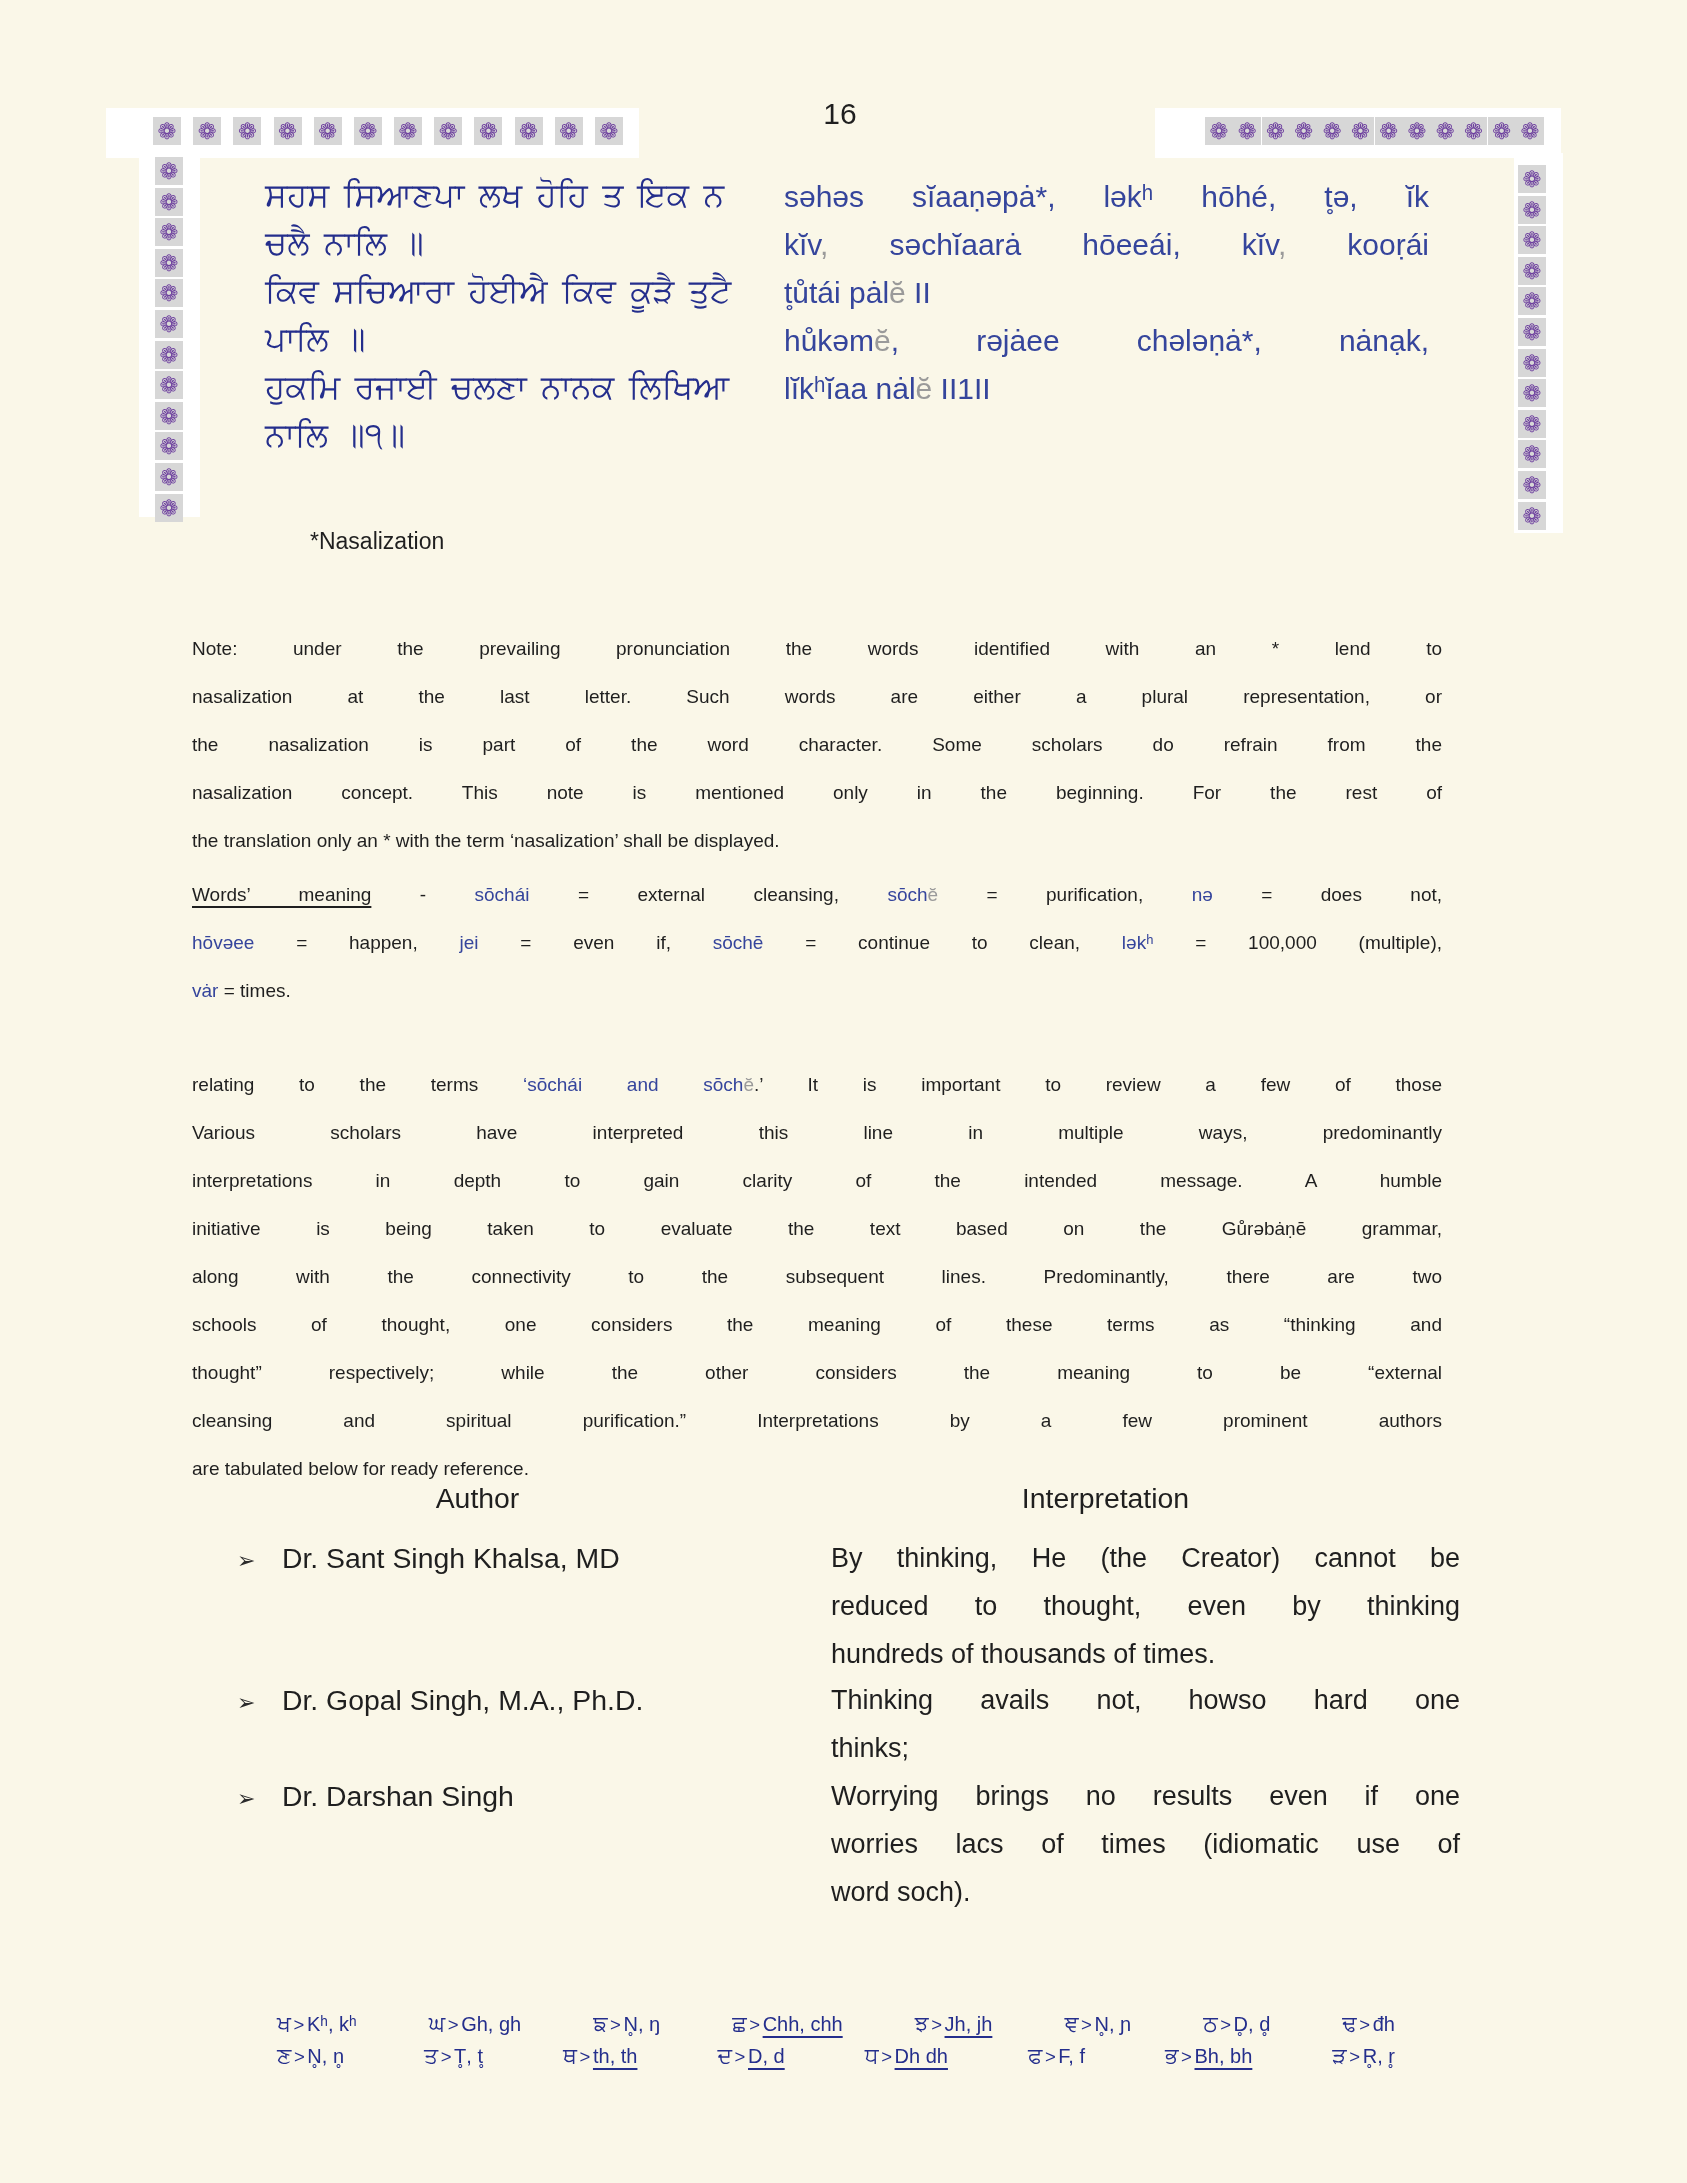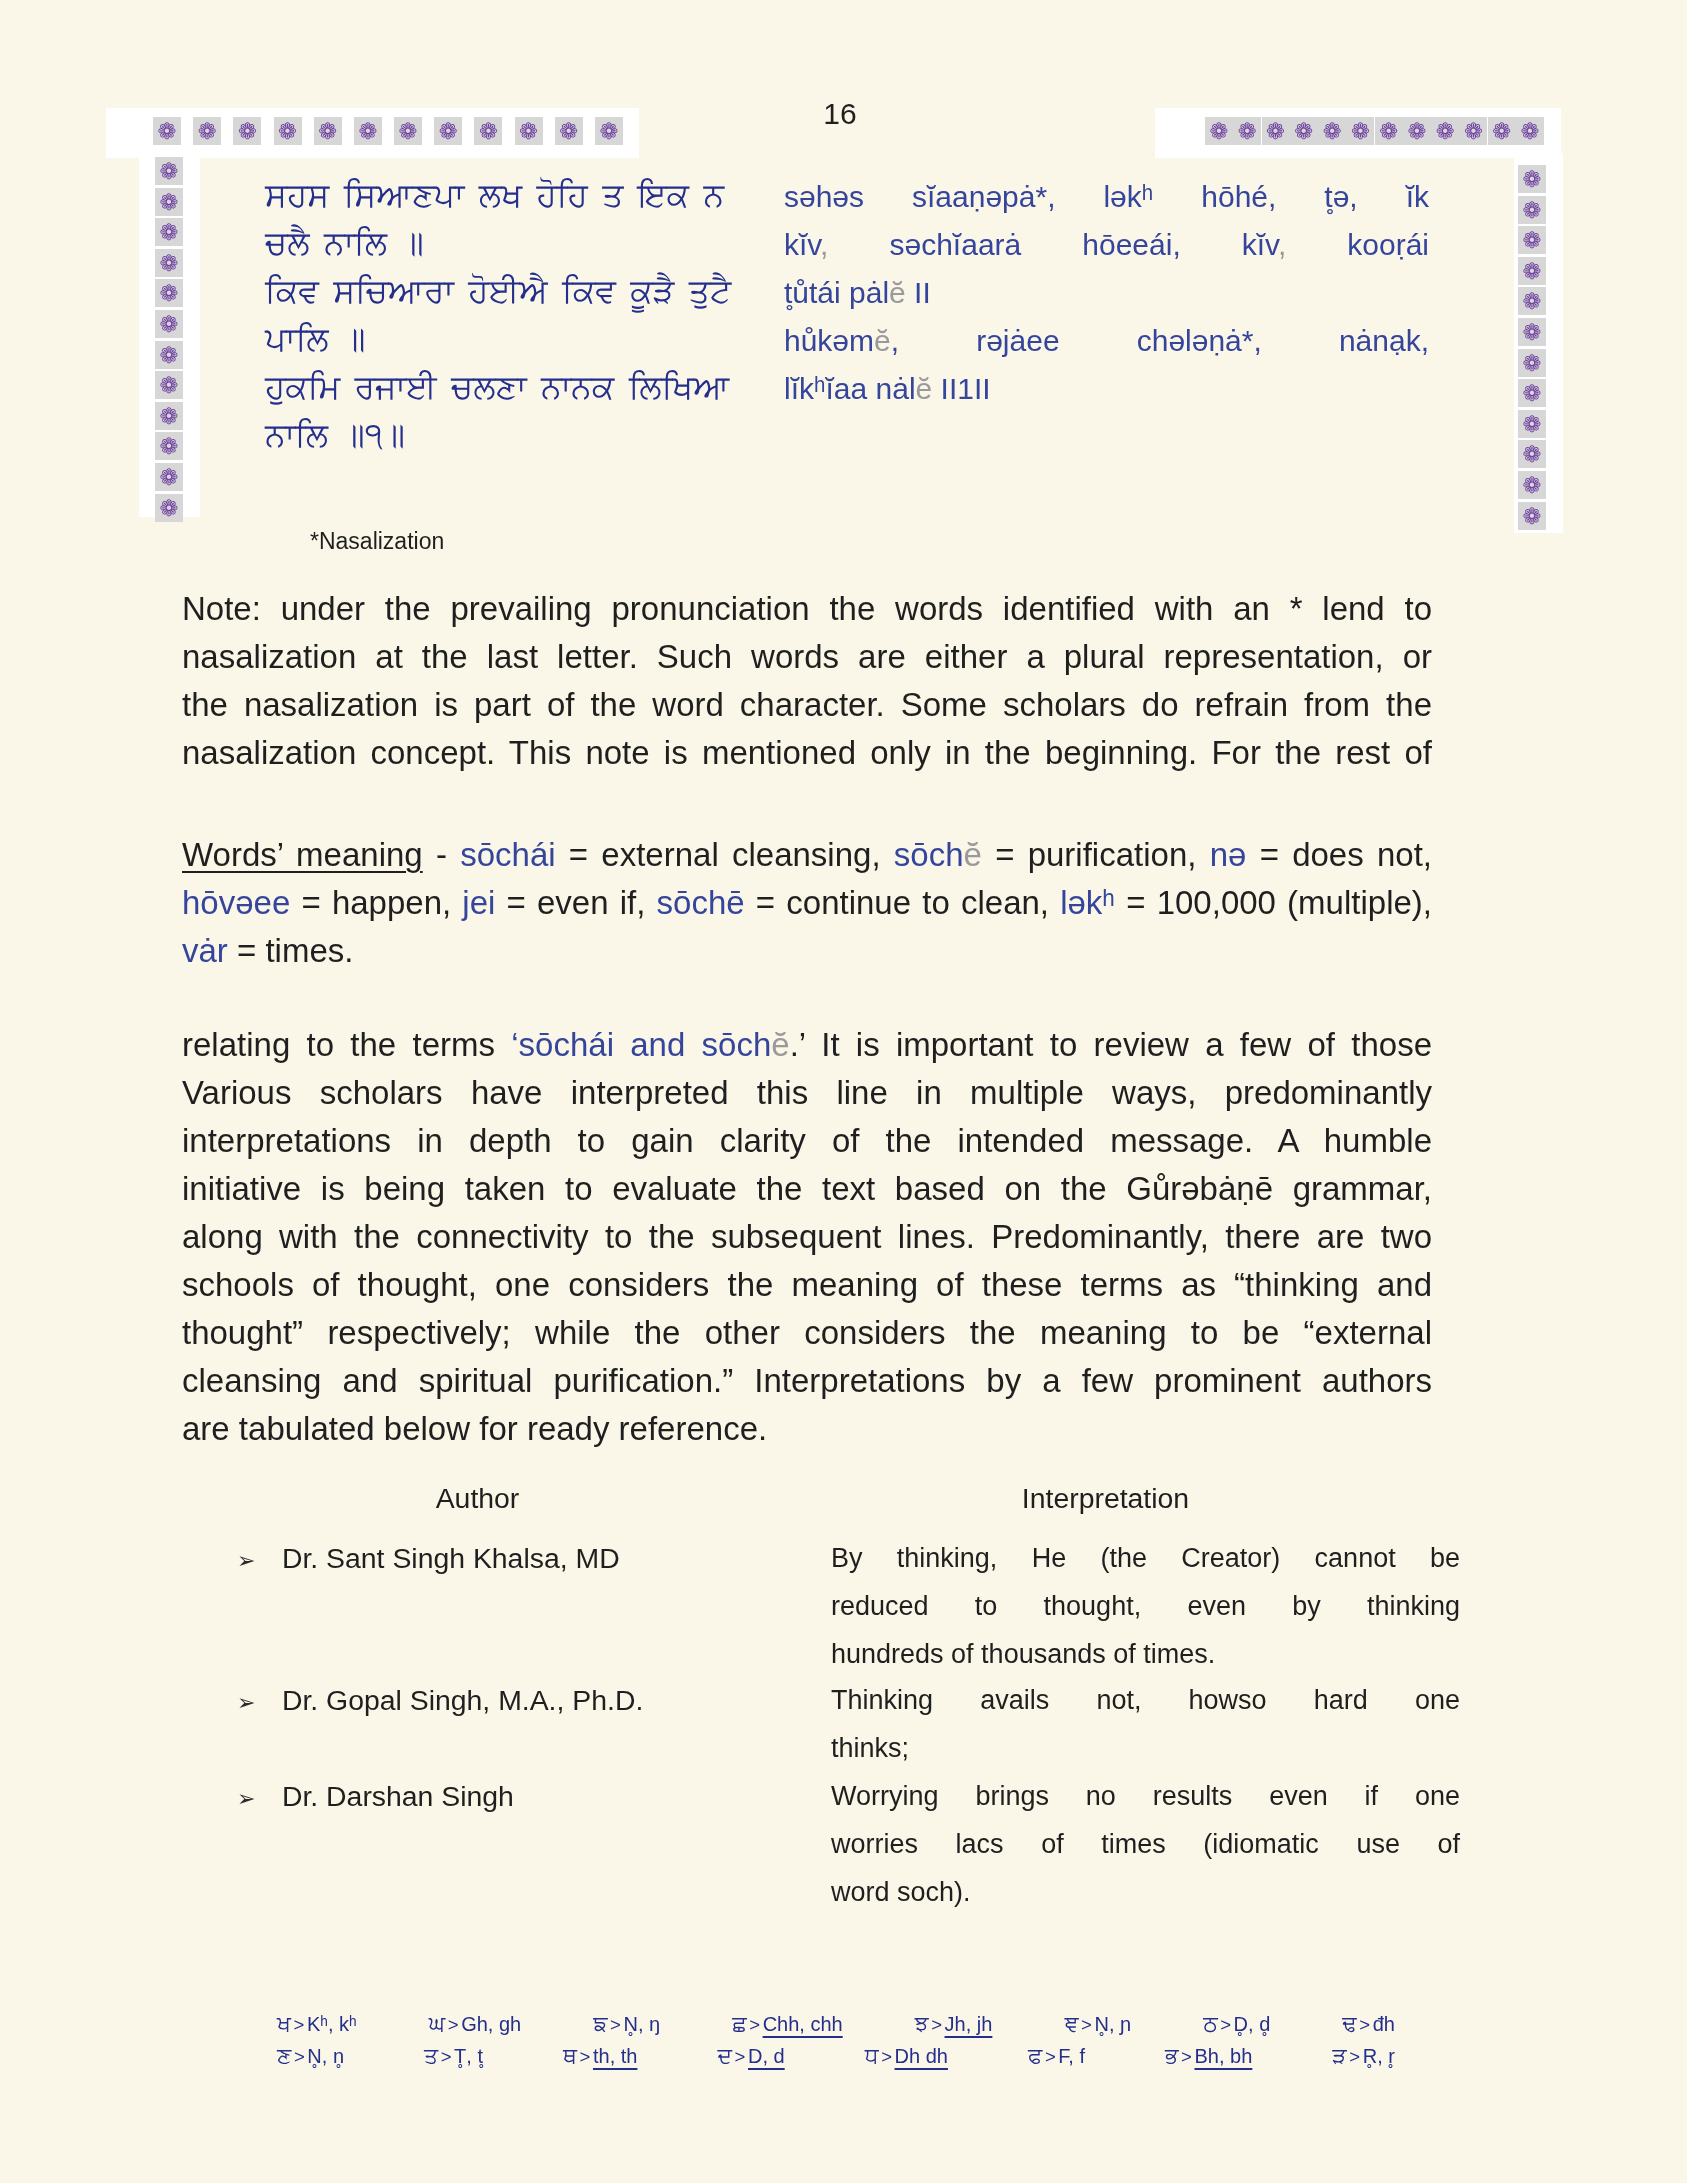--- a/index.html
+++ b/index.html
@@ -23,21 +23,21 @@
             color:var(--gurmukhi,#242e8c);word-spacing:5.3px;}
   .translit{position:absolute;left:784px;top:173px;width:645px;font-size:30px;line-height:48px;
             color:var(--translit,#35459c);}
   .line{white-space:normal;}
   .just{text-align:justify;text-align-last:justify;}
   .c-b{color:var(--translit,#35459c);} 
   .c-g{color:var(--translit-muted,#9a9a9a);} 
   .c-k{color:var(--text,#1f1f1f);}
   .u{text-decoration:underline;text-underline-offset:4.6px;text-decoration-thickness:2px;}
   .footnote{position:absolute;left:310px;top:528px;font-size:23px;}
-  .para{position:absolute;left:182px;width:1250px;font-size:33px;line-height:48px;}
+  .para{position:absolute;left:192px;width:1250px;font-size:19px;line-height:48px;margin-top:40px;}
   #note{top:585px;}
   #words{top:831px;}
   #discussion{top:1021px;}
   .thead{position:absolute;font-size:28.4px;}
   #thead-author{left:198px;top:1482px;width:559px;text-align:center;}
   #thead-interp{left:791px;top:1482px;width:629px;text-align:center;}
   .author-cell{position:absolute;left:237px;width:543px;font-size:28.4px;line-height:48px;white-space:nowrap;}
   .bullet{font-size:22px;margin-right:26.5px;color:#2b2b2b;}
   .interp-cell{position:absolute;left:831px;width:629px;font-size:27px;line-height:48px;}
   .legend{position:absolute;left:277px;top:2011px;width:1118px;color:var(--legend,#242e8c);font-size:20px;}
@@ -128,20 +128,21 @@
       <div class="line just"><span class="c-b">hůkəm</span><span class="c-g">ĕ</span><span class="c-b">, rəjȧee chələṇȧ*, nȧnạk,</span></div>
       <div class="line"><span class="c-b">lĭkʰĭaa nȧl</span><span class="c-g">ĕ</span><span class="c-b"> II1II</span></div>
     </div>
   <div class="footnote">*Nasalization</div>
 
   <div class="para" id="note">
       <div class="line just">Note: under the prevailing pronunciation the words identified with an * lend to</div>
       <div class="line just">nasalization at the last letter. Such words are either a plural representation, or</div>
       <div class="line just">the nasalization is part of the word character. Some scholars do refrain from the</div>
       <div class="line just">nasalization concept. This note is mentioned only in the beginning. For the rest of</div>
+      <div class="line">the translation only an * with the term ‘nasalization’ shall be displayed.</div>
     </div>
   <div class="para" id="words">
       <div class="line just"><span class="c-k u">Words’ meaning</span><span class="c-k"> - </span><span class="c-b">sōchái</span><span class="c-k"> = external cleansing, </span><span class="c-b">sōch</span><span class="c-g">ĕ</span><span class="c-k"> = purification, </span><span class="c-b">nə</span><span class="c-k"> = does not,</span></div>
       <div class="line just"><span class="c-b">hōvəee</span><span class="c-k"> = happen, </span><span class="c-b">jei</span><span class="c-k"> = even if, </span><span class="c-b">sōchē</span><span class="c-k"> = continue to clean, </span><span class="c-b">ləkʰ</span><span class="c-k"> = 100,000 (multiple),</span></div>
       <div class="line"><span class="c-b">vȧr</span><span class="c-k"> = times.</span></div>
     </div>
   <div class="para" id="discussion">
       <div class="line just"><span class="c-k">relating to the terms </span><span class="c-b">‘sōchái and sōch</span><span class="c-g">ĕ</span><span class="c-k">.’ It is important to review a few of those</span></div>
       <div class="line just">Various scholars have interpreted this line in multiple ways, predominantly</div>
       <div class="line just">interpretations in depth to gain clarity of the intended message. A humble</div>

